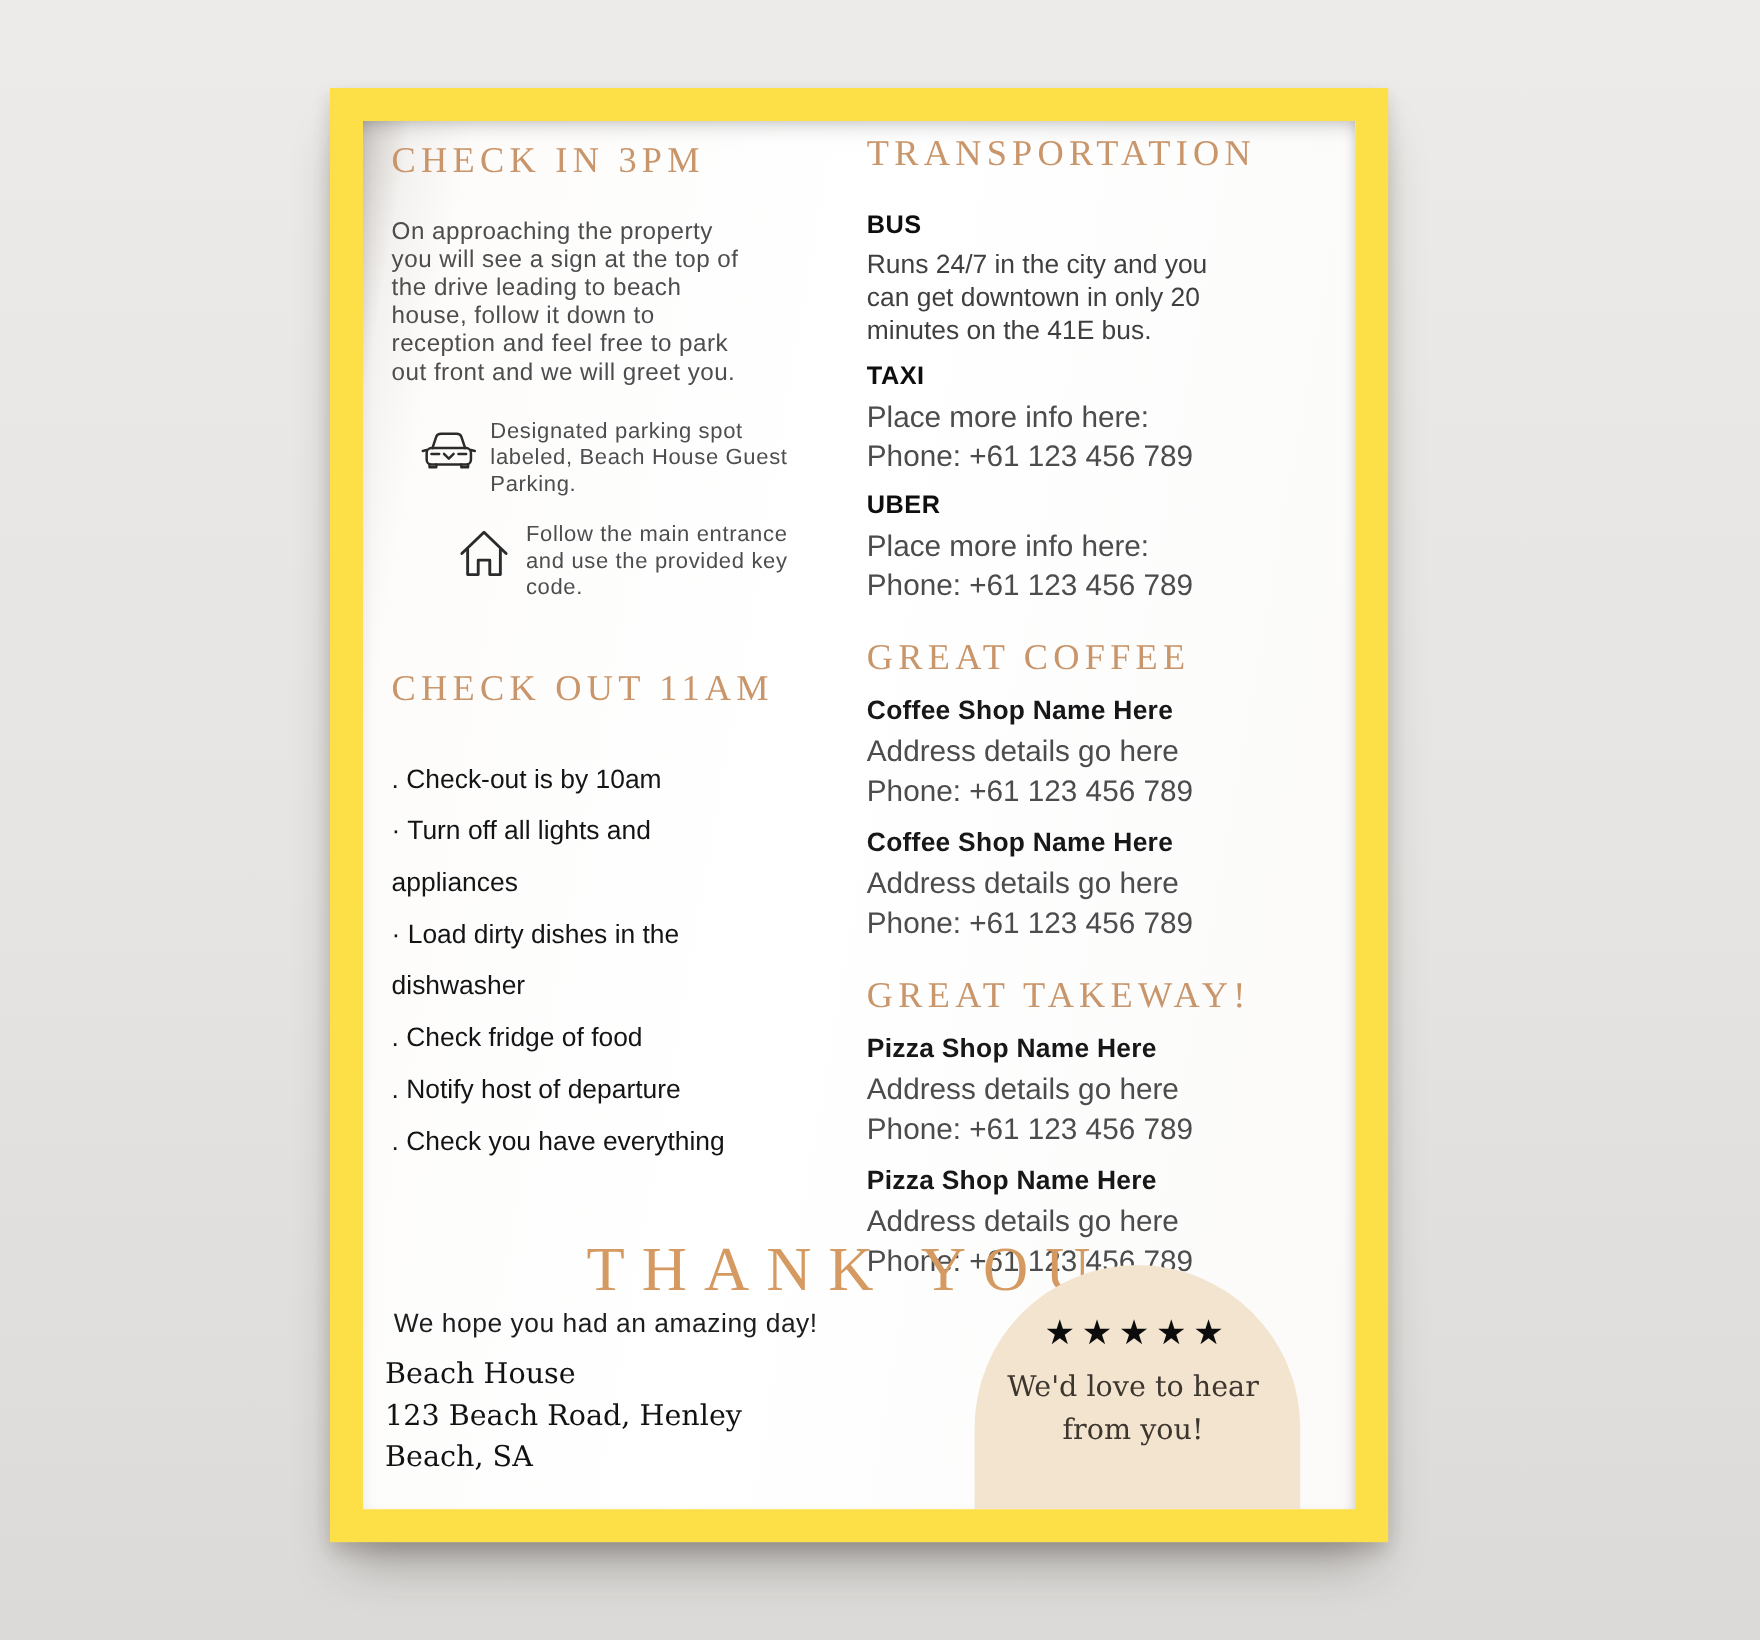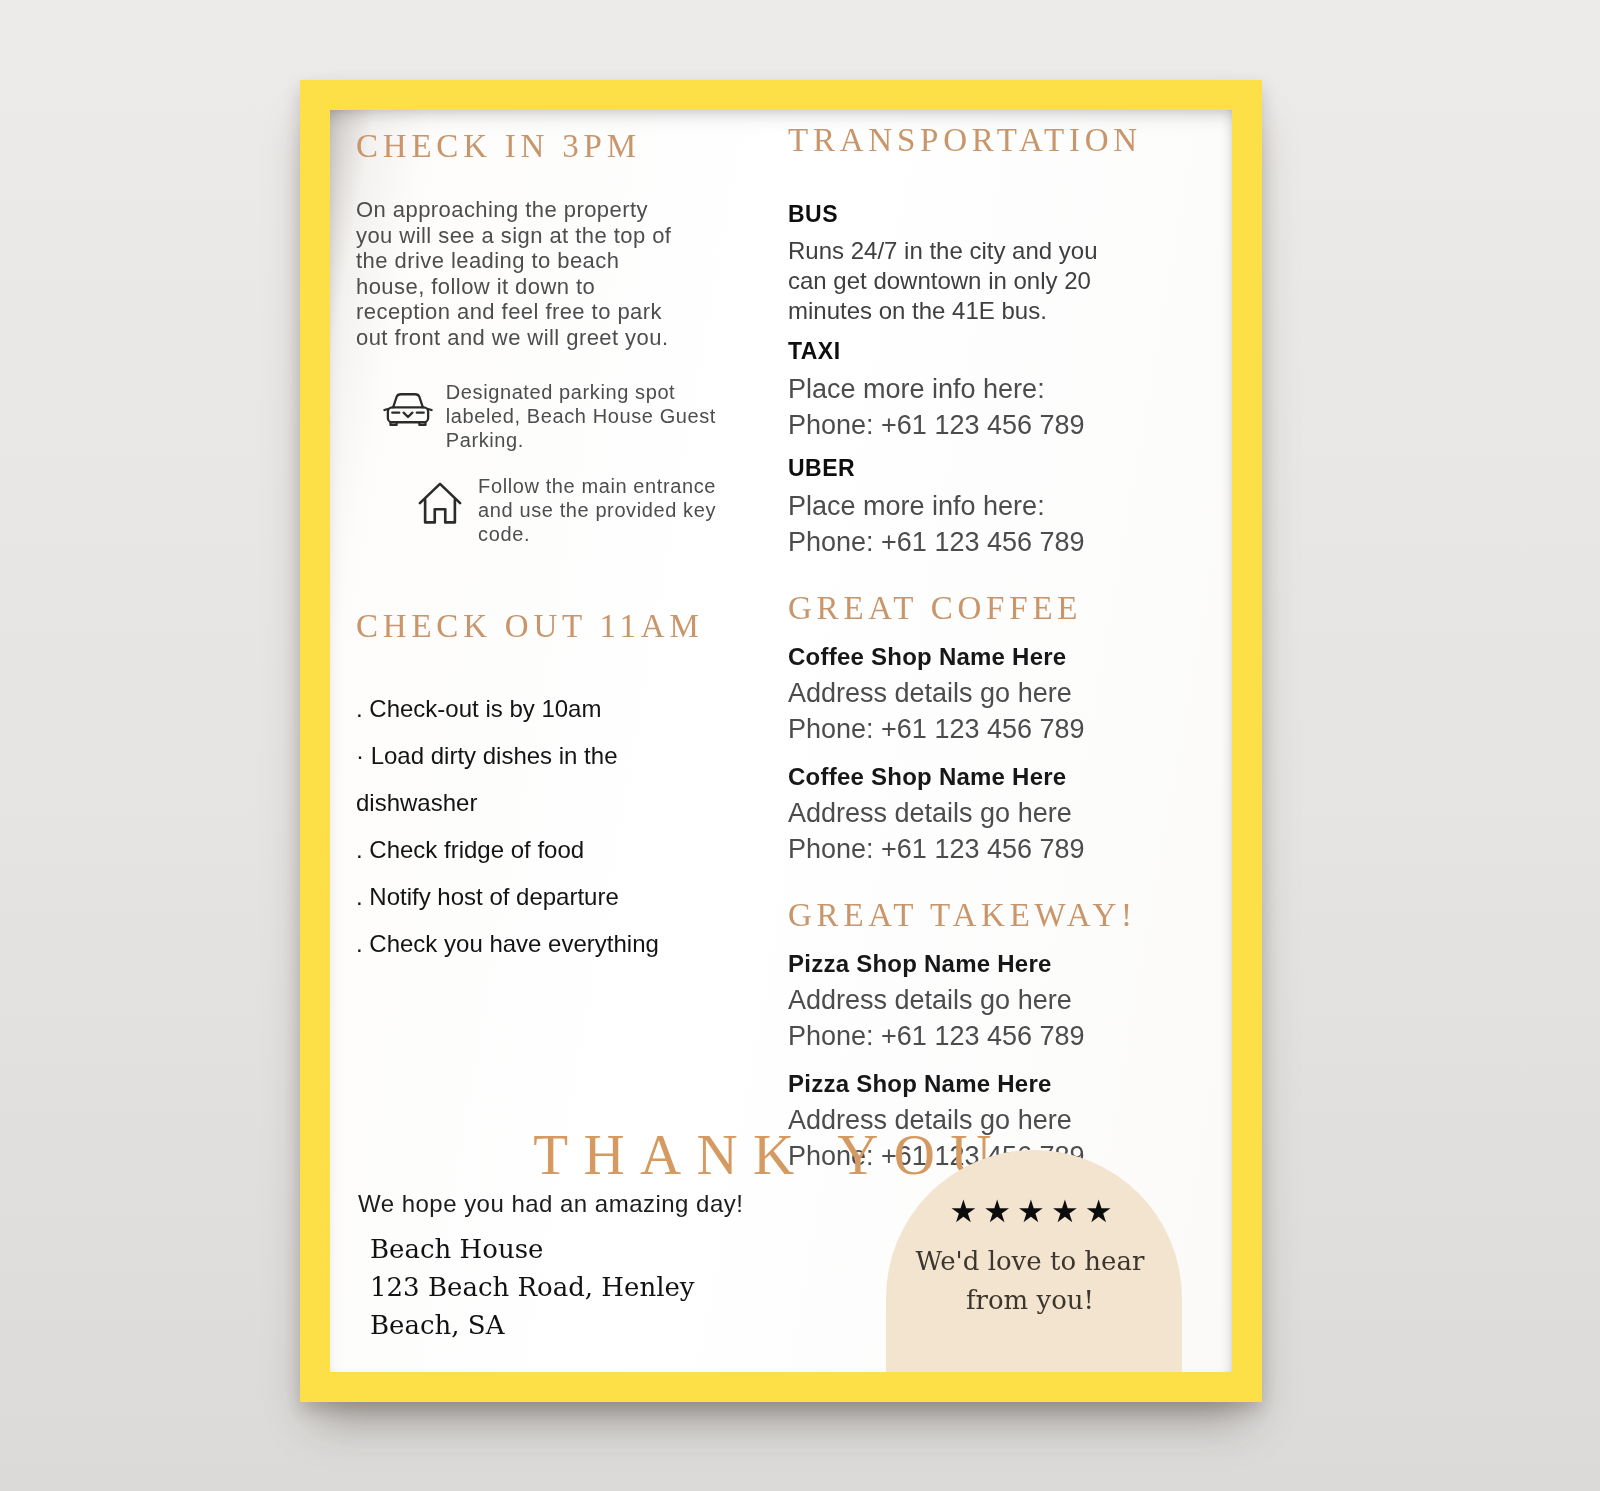--- a/index.html
+++ b/index.html
@@ -37,37 +37,37 @@
     font-size:20px;line-height:24px;color:#4d4d4d;letter-spacing:.03em;
     margin-left:8px;white-space:pre-line;
   }
   .checkout-heading{margin-top:62px;}
   .checkout-list{
     list-style:none;margin-top:40px;font-size:24px;line-height:47px;
     color:#141414;width:340px;
   }
   .checkout-list li{white-space:pre-line;}
   .t-label{font-size:23px;font-weight:bold;color:#0e0e0e;letter-spacing:.02em;}
-  .t-heading{margin-bottom:42px;}
+  .t-heading{margin-bottom:32px;}
   .bus-para{
     margin:8px 0 12px 0;font-size:24px;line-height:30px;color:#3f3f3f;
     white-space:pre-line;
   }
   .info{margin:6px 0 12px 0;font-size:27px;line-height:36px;color:#4c4c4c;}
   .section-gap{margin-top:30px;}
   .shop-name{font-size:24px;font-weight:bold;color:#171717;margin:16px 0 4px 0;letter-spacing:.01em;}
   .shop-info{font-size:27px;line-height:36px;color:#4c4c4c;}
   .thankyou{
     position:absolute;left:0;top:1012px;width:880px;text-align:center;
     font-family:"Liberation Serif",serif;font-weight:400;
     font-size:57px;letter-spacing:.27em;color:#d59a62;white-space:nowrap;
   }
   .farewell{position:absolute;left:28px;top:1080px;font-size:24px;color:#1d1d1d;letter-spacing:.02em;}
   .address{
-    position:absolute;left:40px;top:1120px;
+    position:absolute;left:20px;top:1120px;
     font-family:"DejaVu Serif","Liberation Serif",serif;
     font-size:26px;line-height:38px;color:#121212;
   }
   .review-card{
     position:absolute;left:556px;bottom:0;width:296px;height:222px;
     background:#f3e4cf;border-radius:150px 150px 0 0;box-sizing:border-box;
     padding-top:46px;
   }
   .stars{text-align:center;font-size:31px;letter-spacing:6px;color:#0c0c0c;line-height:32px;}
   .review-text{
@@ -119,20 +119,22 @@
 and use the provided key
 code.</span>
           </div>
         </div>
       </section>
 
       <section>
         <h2 class="accent-heading checkout-heading">CHECK OUT 11AM</h2>
         <ul class="checkout-list">
           <li>. Check-out is by 10am</li>
+          <li>· Turn off all lights and
+appliances</li>
           <li>· Load dirty dishes in the
 dishwasher</li>
           <li>. Check fridge of food</li>
           <li>. Notify host of departure</li>
           <li>. Check you have everything</li>
         </ul>
       </section>
     </div>
 
     <div class="col-right">

